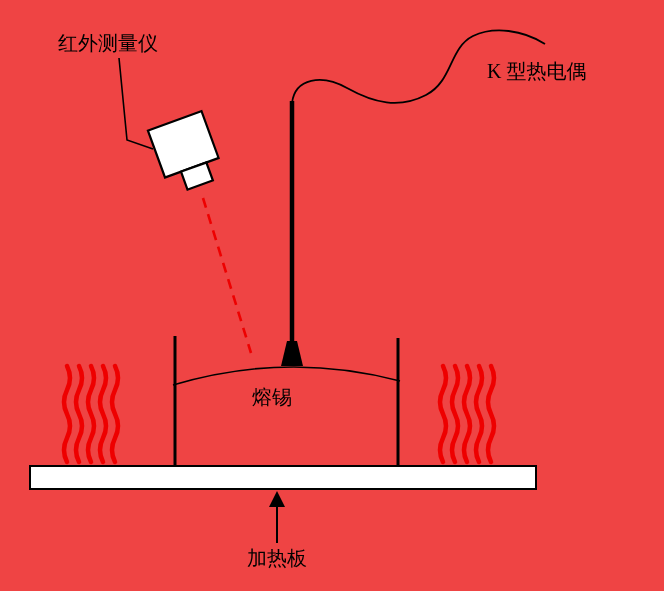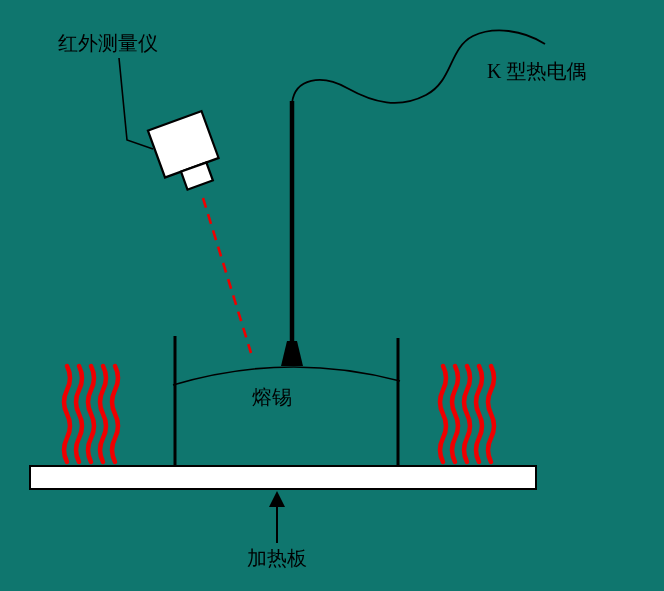--- a/index.html
+++ b/index.html
@@ -8,21 +8,21 @@
     background: #ffffff;
     width: 664px;
     height: 591px;
     overflow: hidden;
     font-family: "Liberation Serif", "DejaVu Serif", serif;
   }
   .stage {
     position: relative;
     width: 664px;
     height: 591px;
-    background: #0f766e;
+    background: #ef4444;
   }
   svg { display: block; }
   text {
     font-family: "Liberation Serif", "DejaVu Serif", serif;
     fill: #000000;
   }
   .label { font-size: 20px; }
 </style>
 </head>
 <body>

